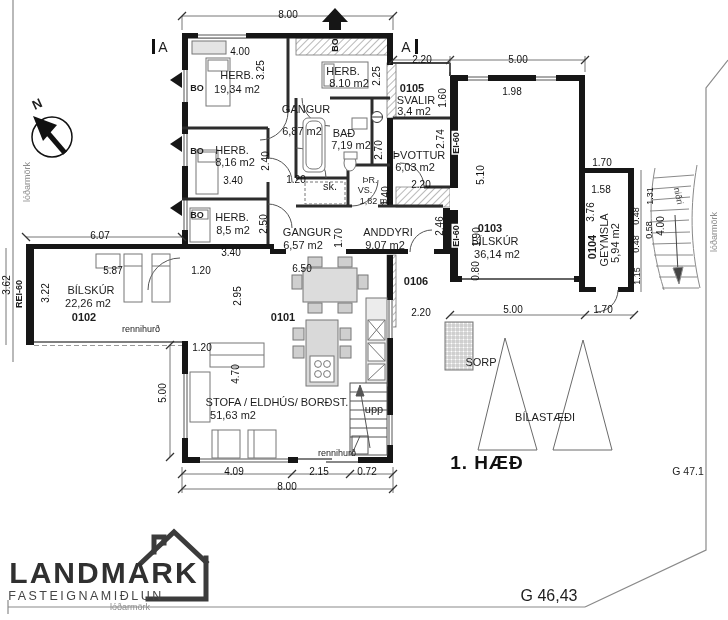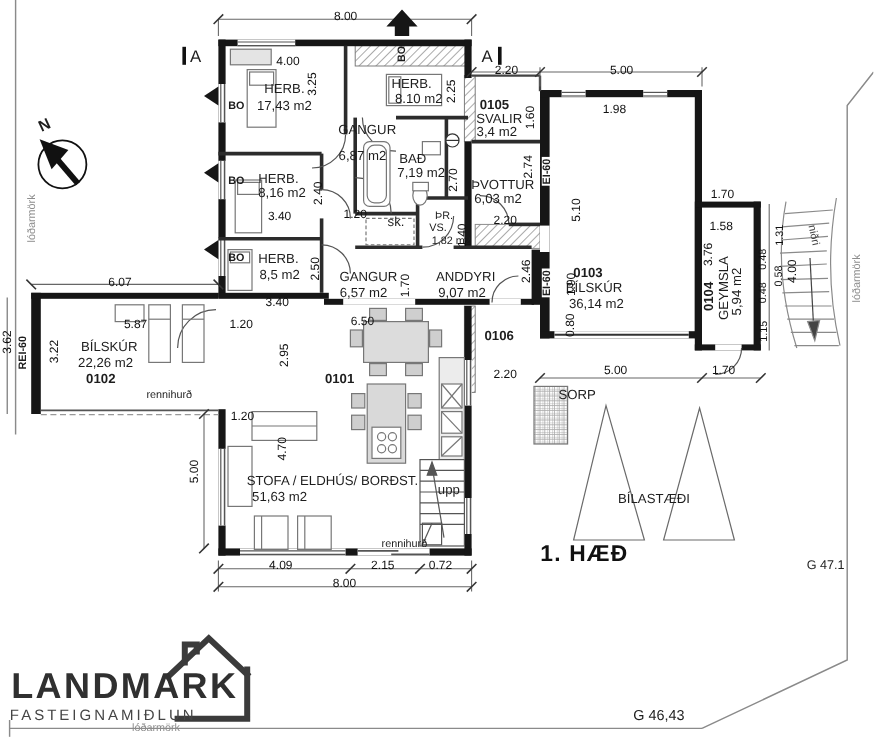--- a/index.html
+++ b/index.html
@@ -303,28 +303,28 @@
     <path d="M154,552 L154,537 L164,537 L164,543"></path>
   </g>
 </svg>
 
 <span class="lb nlab" style="left:37px;top:104px">N</span>
 <span class="lb gray tiny v" style="left:27px;top:182px">lóðarmörk</span>
 <span class="lb gray tiny v" style="left:714px;top:232px">lóðarmörk</span>
 <span class="lb gray tiny" style="left:130px;top:607px">lóðarmörk</span>
 <span class="lb big" style="left:487px;top:462px">1. HÆÐ</span>
 <span class="lb" style="left:688px;top:471px;font-size:10.5px">G 47.1</span>
-<span class="lb" style="left:549px;top:596px;font-size:12px">G 46,43</span>
+<span class="lb" style="left:549px;top:596px;font-size:16px">G 46,43</span>
 <div class="secbar" style="left:152px;top:39px"></div>
 <span class="lb" style="left:163px;top:47px;font-size:14px">A</span>
 <span class="lb" style="left:406px;top:47px;font-size:14px">A</span>
 <div class="secbar" style="left:415px;top:39px"></div>
 
 <span class="lb" style="left:237px;top:75px">HERB.</span>
-<span class="lb" style="left:237px;top:89px">17,43 m2</span>
+<span class="lb" style="left:237px;top:89px">19,34 m2</span>
 <span class="lb" style="left:343px;top:71px">HERB.</span>
 <span class="lb" style="left:349px;top:83px">8.10 m2</span>
 <span class="lb" style="left:306px;top:109px">GANGUR</span>
 <span class="lb" style="left:302px;top:131px">6,87 m2</span>
 <span class="lb" style="left:344px;top:133px">BAÐ</span>
 <span class="lb" style="left:351px;top:145px">7,19 m2</span>
 <span class="lb b" style="left:412px;top:88px">0105</span>
 <span class="lb" style="left:416px;top:100px">SVALIR</span>
 <span class="lb" style="left:414px;top:111px">3,4 m2</span>
 <span class="lb" style="left:419px;top:155px">ÞVOTTUR</span>
@@ -347,21 +347,21 @@
 <span class="lb b" style="left:283px;top:317px">0101</span>
 <span class="lb" style="left:277px;top:402px">STOFA / ELDHÚS/ BORÐST.</span>
 <span class="lb" style="left:233px;top:415px">51,63 m2</span>
 <span class="lb b" style="left:490px;top:228px">0103</span>
 <span class="lb" style="left:495px;top:241px">BÍLSKÚR</span>
 <span class="lb" style="left:497px;top:254px">36,14 m2</span>
 <span class="lb b v" style="left:592px;top:247px">0104</span>
 <span class="lb v" style="left:604px;top:240px">GEYMSLA</span>
 <span class="lb v" style="left:615px;top:243px">5,94 m2</span>
 <span class="lb b" style="left:416px;top:281px">0106</span>
-<span class="lb" style="left:481px;top:330px">SORP</span>
+<span class="lb" style="left:481px;top:362px">SORP</span>
 <span class="lb" style="left:545px;top:417px">BÍLASTÆÐI</span>
 
 <span class="lb b tiny" style="left:197px;top:88px">BO</span>
 <span class="lb b tiny" style="left:197px;top:151px">BO</span>
 <span class="lb b tiny" style="left:197px;top:215px">BO</span>
 <span class="lb b tiny v" style="left:335px;top:45px">BO</span>
 <span class="lb b tiny v" style="left:19px;top:294px">REI-60</span>
 <span class="lb b tiny v whitebg" style="left:456px;top:143px">EI-60</span>
 <span class="lb b tiny v whitebg" style="left:456px;top:236px">EI-60</span>
 <span class="lb" style="left:374px;top:409px">upp</span>

